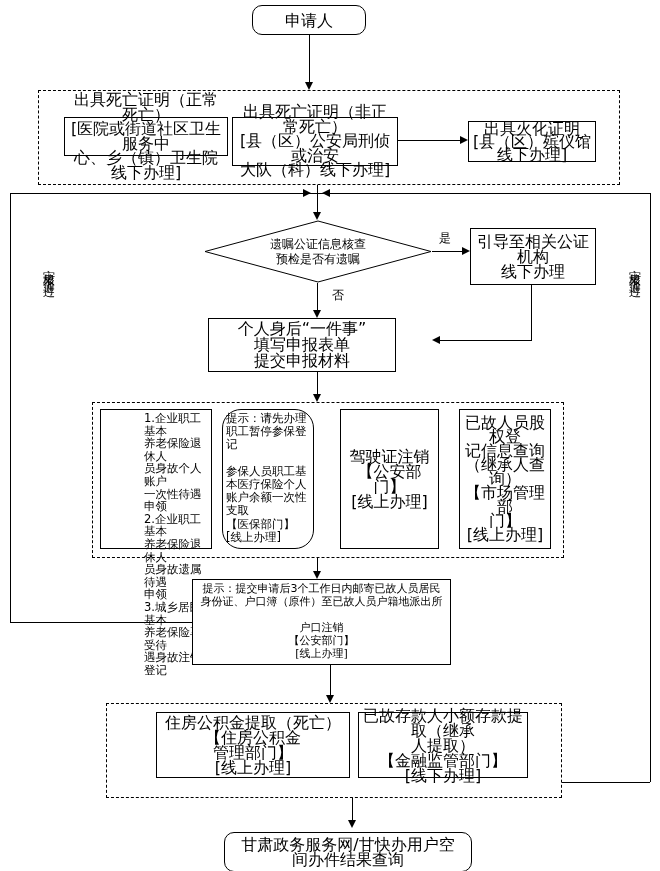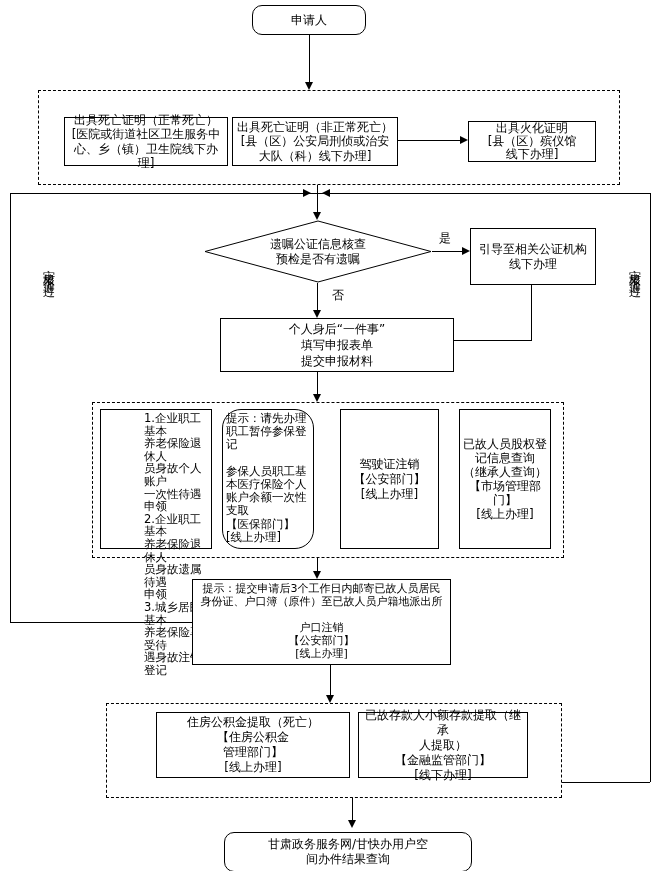--- a/index.html
+++ b/index.html
@@ -3,21 +3,21 @@
 <meta charset="utf-8">
 <style>
   html,body { margin:0; padding:0; background:#ffffff; }
   .canvas {
     position:relative; width:660px; height:871px; background:#ffffff;
     font-family:"DejaVu Sans", sans-serif; color:#000;
   }
   .box {
     position:absolute; border:1px solid #000; background:#fff;
     display:flex; align-items:center; justify-content:center;
-    text-align:center; white-space:pre-line; font-size:12px; line-height:15px;
+    text-align:center; white-space:pre-line; font-size:16px; line-height:15px;
     box-sizing:border-box; padding:2px 3px;
   }
   .rounded { border-radius:10px; }
   .leftalign { text-align:left; justify-content:flex-start; }
   .topalign { align-items:flex-start; }
   .small { font-size:11.5px; line-height:12.6px; }
   .tight { line-height:13.2px; }
   .hukoufont { font-size:11px; line-height:13px; }
   .dashedbox { position:absolute; border:1px dashed #000; box-sizing:border-box; background:transparent; }
   .hline { position:absolute; height:0; border-top:1px solid #000; }
@@ -41,21 +41,21 @@
 </head>
 <body>
 
 <div class="canvas">
 
   <div class="box rounded" style="left:252px; top:5px; width:114px; height:30px;">申请人</div>
   <div class="vline" style="left:309px; top:35px; height:48px;"></div>
   <div class="arr down" style="left:305px; top:82px;"></div>
 
   <div class="dashedbox" style="left:38px; top:90px; width:582px; height:95px;"></div>
-  <div class="box" style="left:64px; top:117px; width:164px; height:49px; line-height:14.5px;">出具死亡证明（正常死亡）
+  <div class="box" style="left:64px; top:117px; width:164px; height:39px; line-height:14.5px;">出具死亡证明（正常死亡）
 [医院或街道社区卫生服务中
 心、乡（镇）卫生院线下办理]</div>
   <div class="box" style="left:232px; top:117px; width:166px; height:49px; line-height:14.5px;">出具死亡证明（非正常死亡）
 [县（区）公安局刑侦或治安
 大队（科）线下办理]</div>
   <div class="hline" style="left:398px; top:140px; width:62px;"></div>
   <div class="arr right" style="left:460px; top:136px;"></div>
   <div class="box" style="left:468px; top:121px; width:128px; height:41px; line-height:13px;">出具火化证明
 [县（区）殡仪馆
 线下办理]</div>
@@ -87,21 +87,21 @@
   <div class="box" style="left:470px; top:228px; width:126px; height:57px;">引导至相关公证机构
 线下办理</div>
   <div class="vline" style="left:531px; top:285px; height:55px;"></div>
   <div class="hline" style="left:440px; top:340px; width:92px;"></div>
   <div class="arr left" style="left:432px; top:336px;"></div>
 
   <div class="lbl" style="left:330px; top:288px;">否</div>
   <div class="vline" style="left:317px; top:283px; height:28px;"></div>
   <div class="arr down" style="left:313px; top:310px;"></div>
 
-  <div class="box" style="left:220px; top:318px; width:234px; height:54px; line-height:16px;">个人身后“一件事”
+  <div class="box" style="left:208px; top:318px; width:188px; height:54px; line-height:16px;">个人身后“一件事”
 填写申报表单
 提交申报材料</div>
   <div class="vline" style="left:317px; top:372px; height:23px;"></div>
   <div class="arr down" style="left:313px; top:394px;"></div>
 
   <div class="dashedbox" style="left:92px; top:402px; width:472px; height:156px;"></div>
   <div class="box leftalign topalign small" style="left:100px; top:409px; width:112px; height:140px;padding-left:43px;">1.企业职工基本
 养老保险退休人
 员身故个人账户
 一次性待遇申领

